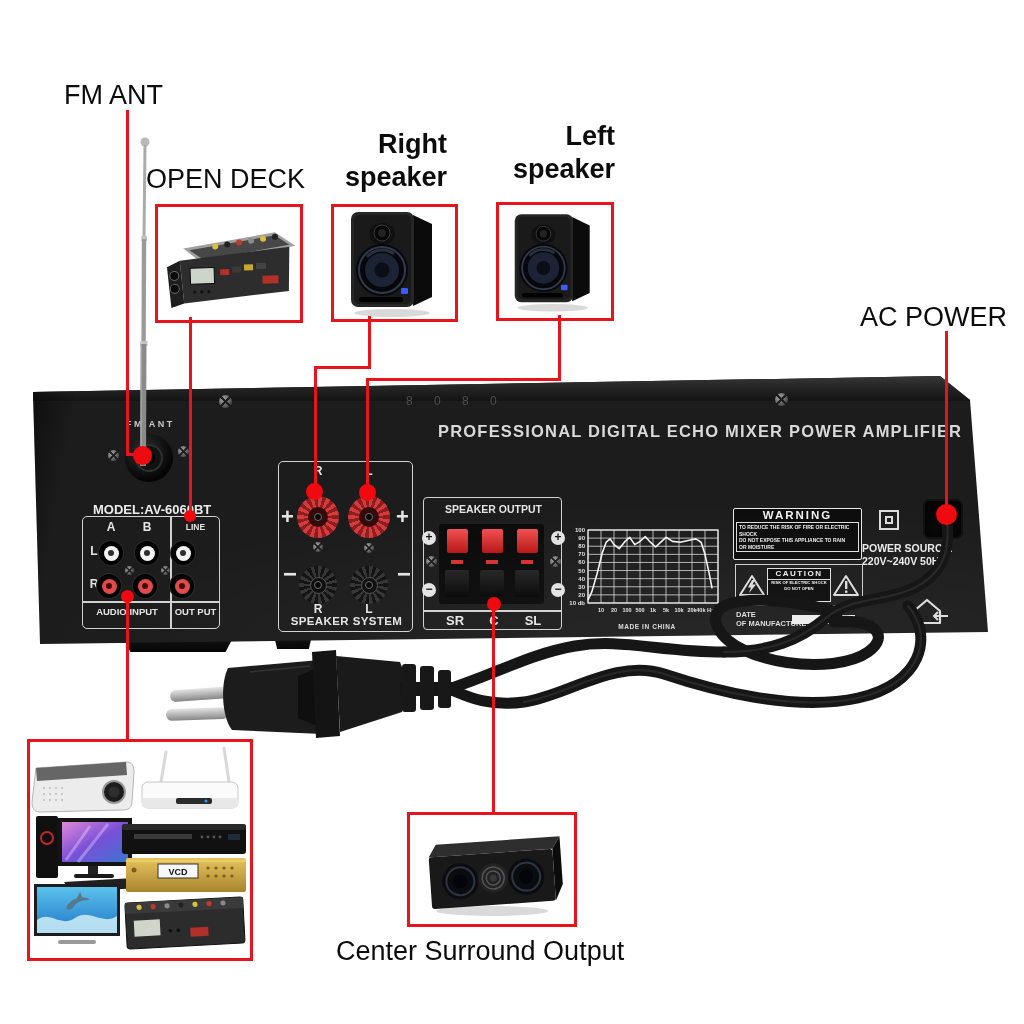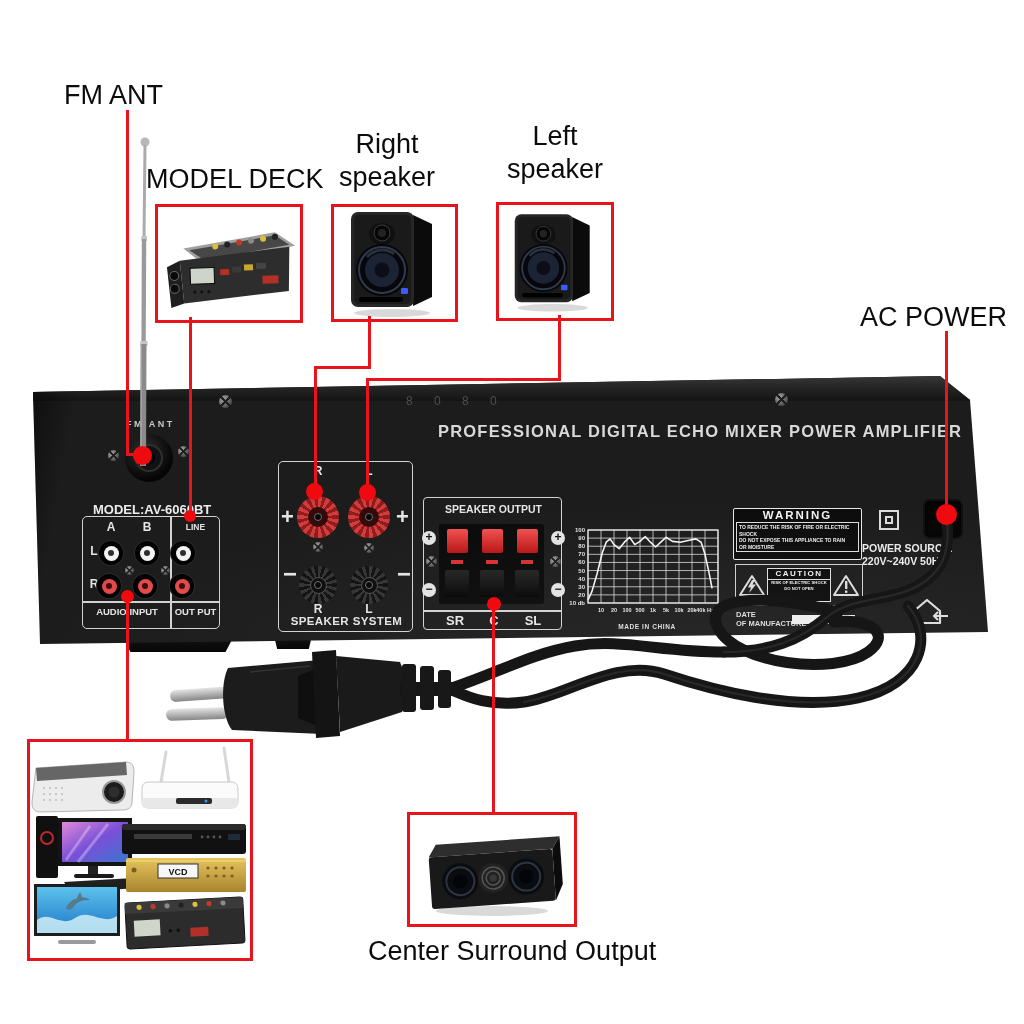--- a/index.html
+++ b/index.html
@@ -2,21 +2,21 @@
 <html style="--accent: #e9141b; --dot: #ef0a0f; --led: #3b5bff;"><head>
 <meta charset="utf-8">
 <style>
   :root{ --accent:#e9141b; --dot:#ef0a0f; --led:#3b5bff; }
   html,body{margin:0;padding:0;background:#fff;}
   .stage{position:relative;width:1024px;height:1024px;background:#fff;overflow:hidden;
          font-family:"Liberation Sans", sans-serif;}
   .abs{position:absolute;}
   
   .lbl{position:absolute;color:#0c0c0c;font-size:27px;z-index:46;white-space:nowrap;}
-  .lbl2{text-align:center;line-height:33px;white-space:normal;}
+  .lbl2{text-align:right;line-height:33px;white-space:normal;font-weight:bold;}
   
   .rline{position:absolute;background:var(--accent);z-index:42;}
   .rdot{position:absolute;border-radius:50%;background:var(--dot);z-index:43;}
   .rbox{position:absolute;border:3px solid var(--accent);background:#fff;z-index:40;}
   
   .amp{position:absolute;left:30px;top:374px;width:958px;height:272px;z-index:2;
        background:#1c1c1c;
        clip-path:polygon(3px 18px,910px 2px,940px 26px,958px 258px,10px 270px);}
   .amp-bevel{position:absolute;left:0;top:0;right:0;height:27px;
        background:linear-gradient(#3a3a3a,#232323 55%,#141414);}
@@ -571,25 +571,25 @@
   <div class="rline" style="left:945px;top:331px;width:3px;height:184px;"></div>
   <div class="rdot" style="left:936px;top:504px;width:21px;height:21px;"></div>
 
   <div class="rdot" style="left:487px;top:597px;width:14px;height:14px;"></div>
   <div class="rline" style="left:492px;top:603px;width:3px;height:209px;"></div>
 
   <div class="rdot" style="left:121px;top:590px;width:13px;height:13px;"></div>
   <div class="rline" style="left:126px;top:597px;width:3px;height:142px;"></div>
 
   <div class="lbl" style="left:64px;top:80px;">FM ANT</div>
-  <div class="lbl" style="left:146px;top:164px;">MODEL DECK</div>
+  <div class="lbl" style="left:146px;top:164px;">OPEN DECK</div>
   <div class="lbl lbl2" style="left:327px;top:128px;width:120px;">
     <div>Right</div>
     <div>speaker</div>
   </div>
   <div class="lbl lbl2" style="left:495px;top:120px;width:120px;">
     <div>Left</div>
     <div>speaker</div>
   </div>
   <div class="lbl" style="left:860px;top:302px;">AC POWER</div>
-  <div class="lbl" style="left:368px;top:936px;">Center Surround Output</div>
+  <div class="lbl" style="left:336px;top:936px;">Center Surround Output</div>
 
 </div>
 
 </body></html>

